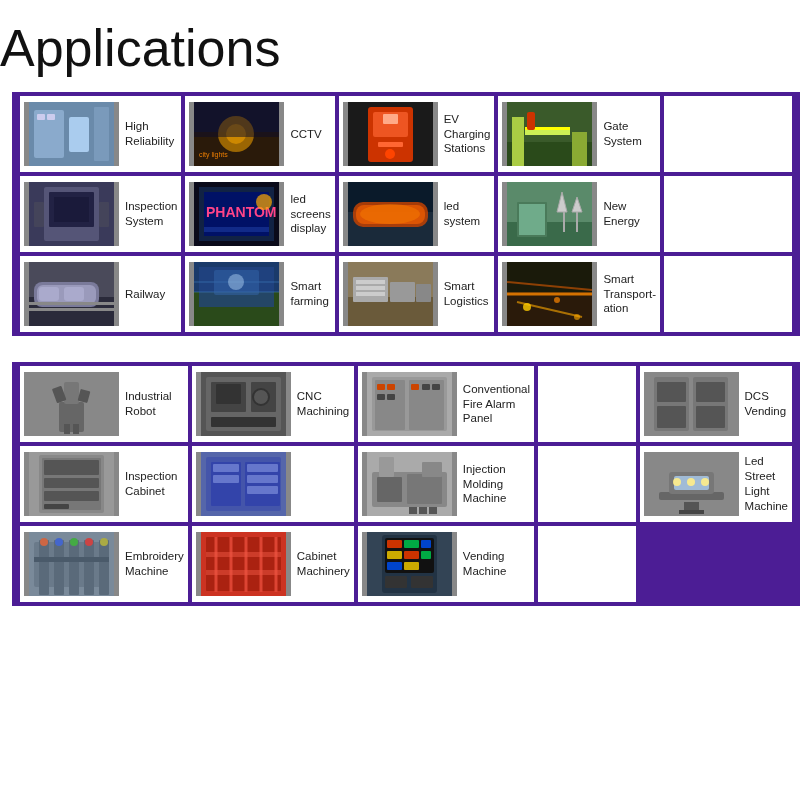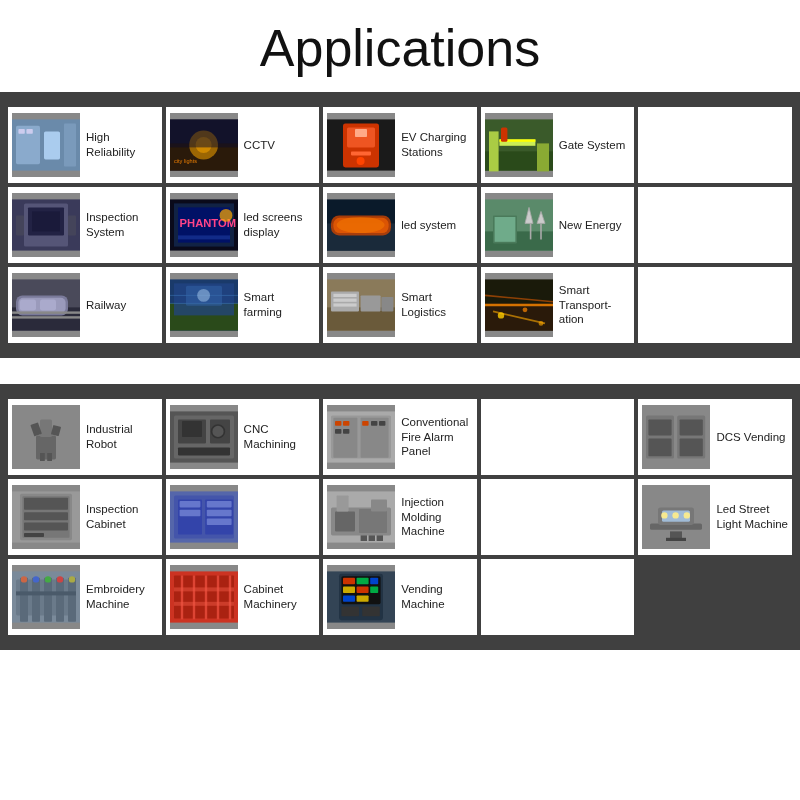--- a/index.html
+++ b/index.html
@@ -3,30 +3,30 @@
   <meta charset="utf-8">
   <style>
     * { box-sizing: border-box; margin: 0; padding: 0; }
     body {
       font-family: Arial, sans-serif;
       background: #fff;
       width: 800px;
       min-height: 800px;
     }
     h1 {
-      text-align: center;
+      text-align: left;
       font-size: 52px;
       font-weight: 400;
       padding: 18px 0 14px 0;
       color: #111;
     }
     .section {
-      background: #404040;
-      padding: 15px 8px;
-      margin: 0 0 8px 0;
+      background: #4c1d95;
+      padding: 4px 8px;
+      margin: 0 0 8px 12px;
     }
     .grid {
       display: grid;
       grid-template-columns: repeat(5, 1fr);
       gap: 4px;
     }
     .app-item {
       background: #fff;
       display: flex;
       flex-direction: row;
@@ -39,21 +39,21 @@
       font-size: 11.5px;
       color: #222;
       line-height: 1.3;
     }
     .section-gap {
       height: 18px;
       background: #fff;
     }
     
     .img-box {
-      width: 68px;
+      width: 95px;
       height: 64px;
       flex-shrink: 0;
       background: #888;
       position: relative;
       overflow: hidden;
     }
     .img-box svg {
       width: 100%;
       height: 100%;
     }

